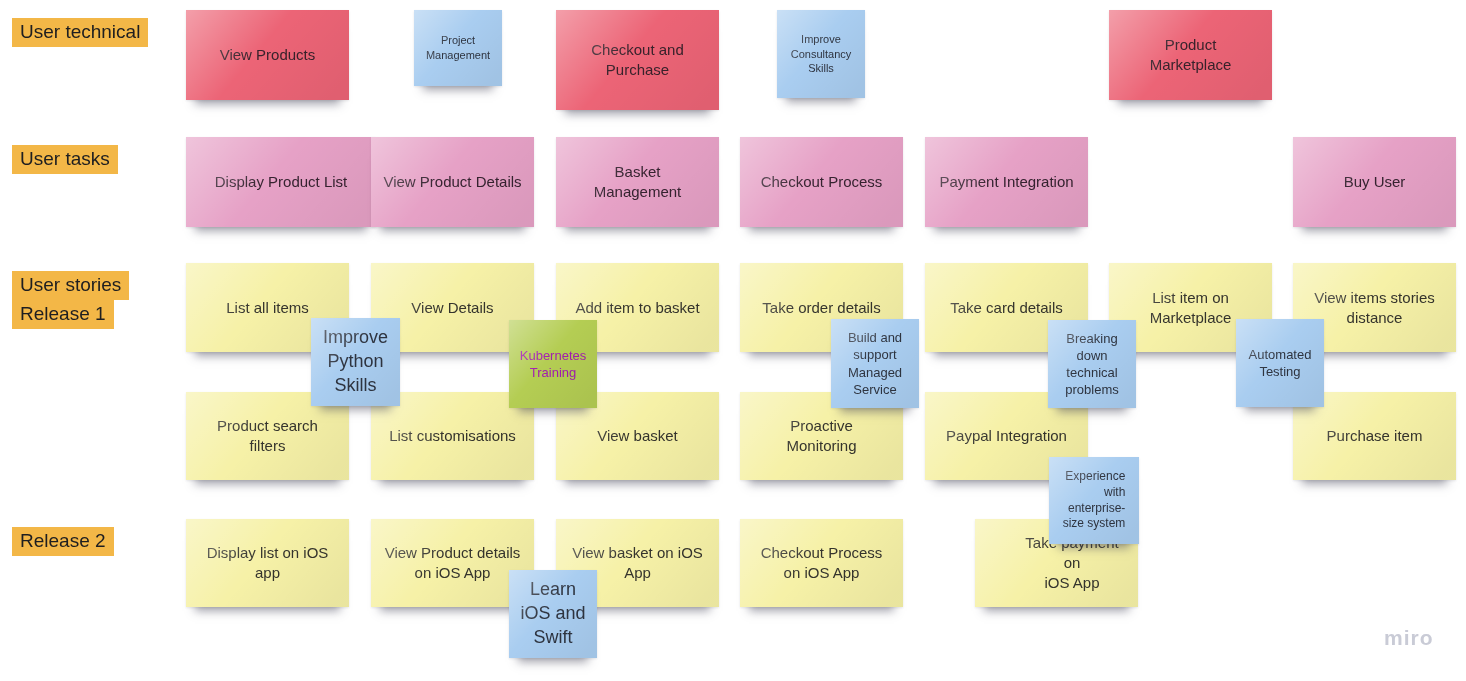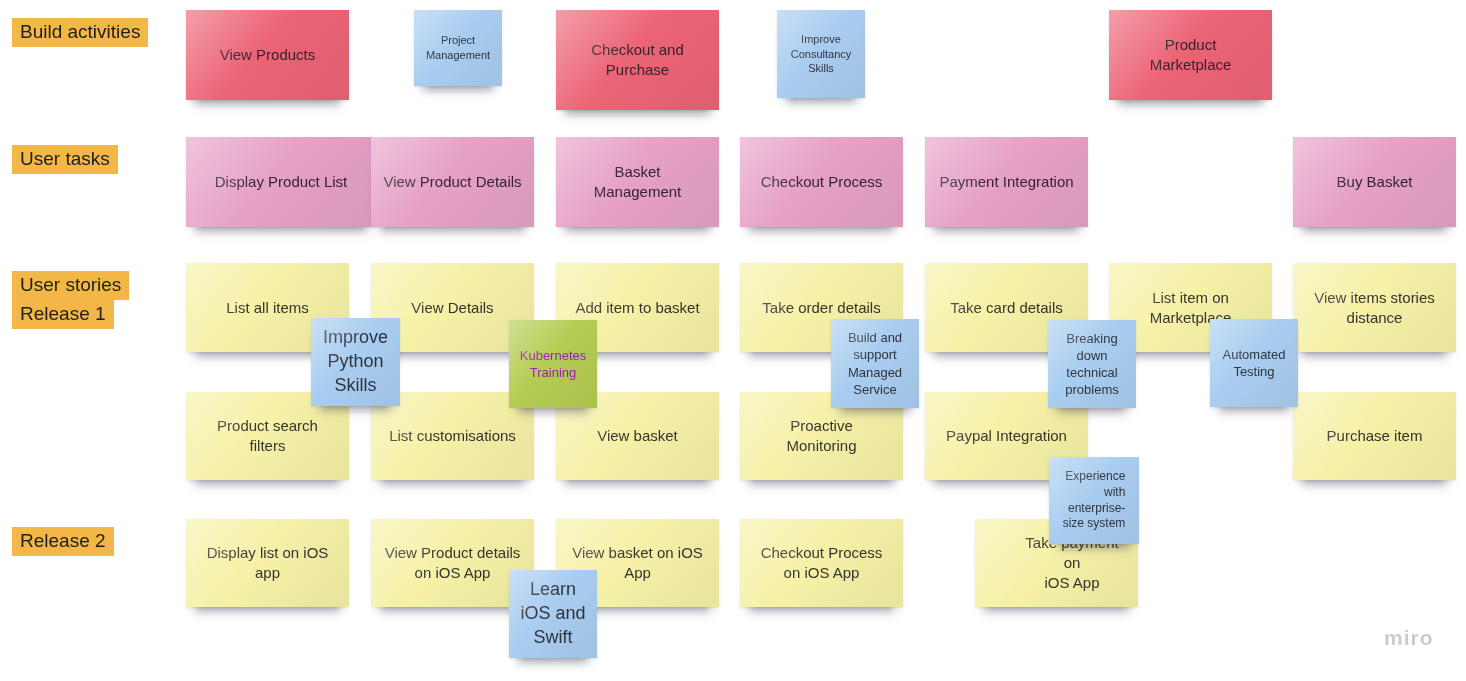--- a/index.html
+++ b/index.html
@@ -32,21 +32,21 @@
     position:absolute;left:1384px;top:626px;
     font-size:21px;font-weight:700;letter-spacing:1px;color:var(--c-watermark);
   }
 </style>
 </head>
 <body>
 
 <div class="board" id="board">
   <span class="watermark">miro</span>
 <div class="row-label" style="left: 12px; top: 18px;">
-      <span class="hl">Build activities</span>
+      <span class="hl">User technical</span>
     </div>
     <div class="row-label" style="left: 12px; top: 145px;">
       <span class="hl">User tasks</span>
     </div>
     <div class="row-label" style="left: 12px; top: 271px;">
       <span class="hl">User stories</span>
       <span class="hl">Release 1</span>
     </div>
     <div class="row-label" style="left: 12px; top: 527px;">
       <span class="hl">Release 2</span>
@@ -60,21 +60,21 @@
 Consultancy
 Skills</div>
     <div class="note note--red" style="left: 1109px; top: 10px; width: 163px; height: 90px; font-size: 15px;">Product
 Marketplace</div>
     <div class="note note--pink" style="left: 186px; top: 137px; width: 190px; height: 90px; font-size: 15px;">Display Product List</div>
     <div class="note note--pink" style="left: 371px; top: 137px; width: 163px; height: 90px; font-size: 15px;">View Product Details</div>
     <div class="note note--pink" style="left: 556px; top: 137px; width: 163px; height: 90px; font-size: 15px;">Basket
 Management</div>
     <div class="note note--pink" style="left: 740px; top: 137px; width: 163px; height: 90px; font-size: 15px;">Checkout Process</div>
     <div class="note note--pink" style="left: 925px; top: 137px; width: 163px; height: 90px; font-size: 15px;">Payment Integration</div>
-    <div class="note note--pink" style="left: 1293px; top: 137px; width: 163px; height: 90px; font-size: 15px;">Buy Basket</div>
+    <div class="note note--pink" style="left: 1293px; top: 137px; width: 163px; height: 90px; font-size: 15px;">Buy User</div>
     <div class="note note--yellow" style="left: 186px; top: 263px; width: 163px; height: 89px; font-size: 15px;">List all items</div>
     <div class="note note--yellow" style="left: 371px; top: 263px; width: 163px; height: 89px; font-size: 15px;">View Details</div>
     <div class="note note--yellow" style="left: 556px; top: 263px; width: 163px; height: 89px; font-size: 15px;">Add item to basket</div>
     <div class="note note--yellow" style="left: 740px; top: 263px; width: 163px; height: 89px; font-size: 15px;">Take order details</div>
     <div class="note note--yellow" style="left: 925px; top: 263px; width: 163px; height: 89px; font-size: 15px;">Take card details</div>
     <div class="note note--yellow" style="left: 1109px; top: 263px; width: 163px; height: 89px; font-size: 15px;">List item on
 Marketplace</div>
     <div class="note note--yellow" style="left: 1293px; top: 263px; width: 163px; height: 89px; font-size: 15px;">View items stories
 distance</div>
     <div class="note note--yellow" style="left: 186px; top: 392px; width: 163px; height: 88px; font-size: 15px;">Product search
@@ -101,21 +101,21 @@
     <div class="note note--green note--sm note--overlay" style="left: 509px; top: 320px; width: 88px; height: 88px; font-size: 13px;">Kubernetes
 Training</div>
     <div class="note note--blue note--sm note--overlay" style="left: 831px; top: 319px; width: 88px; height: 89px; font-size: 13px;">Build and
 support
 Managed
 Service</div>
     <div class="note note--blue note--sm note--overlay" style="left: 1048px; top: 320px; width: 88px; height: 88px; font-size: 13px;">Breaking
 down
 technical
 problems</div>
-    <div class="note note--blue note--sm note--overlay" style="left: 1210px; top: 319px; width: 88px; height: 88px; font-size: 13px;">Automated
+    <div class="note note--blue note--sm note--overlay" style="left: 1236px; top: 319px; width: 88px; height: 88px; font-size: 13px;">Automated
 Testing</div>
     <div class="note note--blue note--sm note--overlay" style="left: 1049px; top: 457px; width: 90px; height: 87px; font-size: 12px; text-align: right;">Experience
 with
 enterprise-
 size system</div>
     <div class="note note--blue note--sm note--overlay" style="left: 509px; top: 570px; width: 88px; height: 88px; font-size: 18px;">Learn
 iOS and
 Swift</div>
   </div>
 

